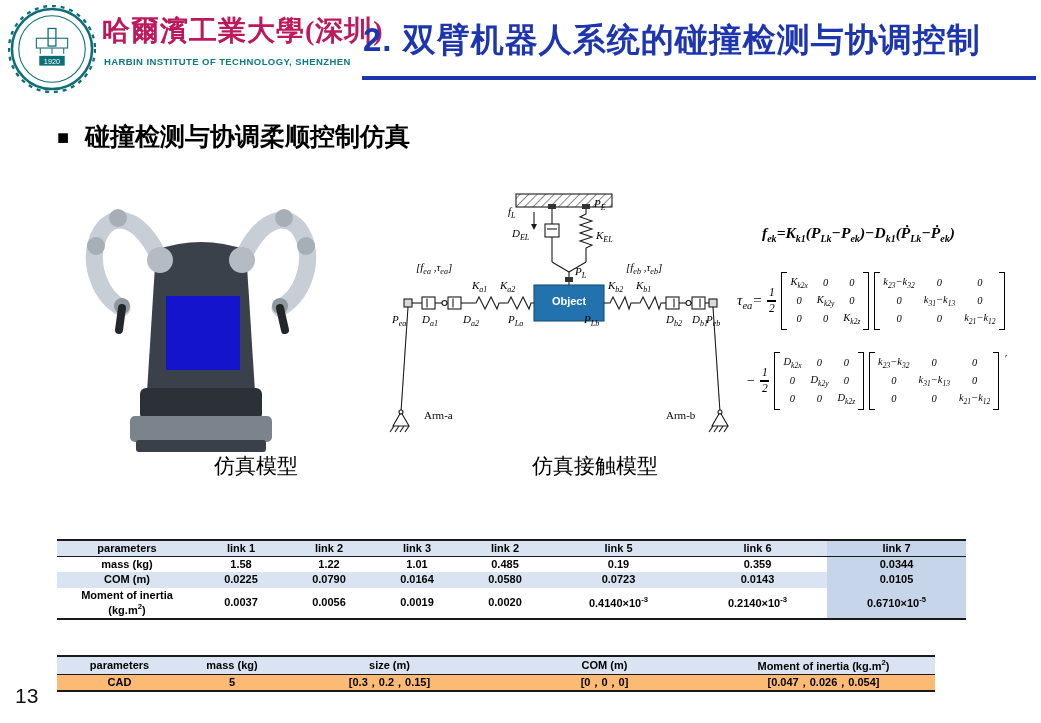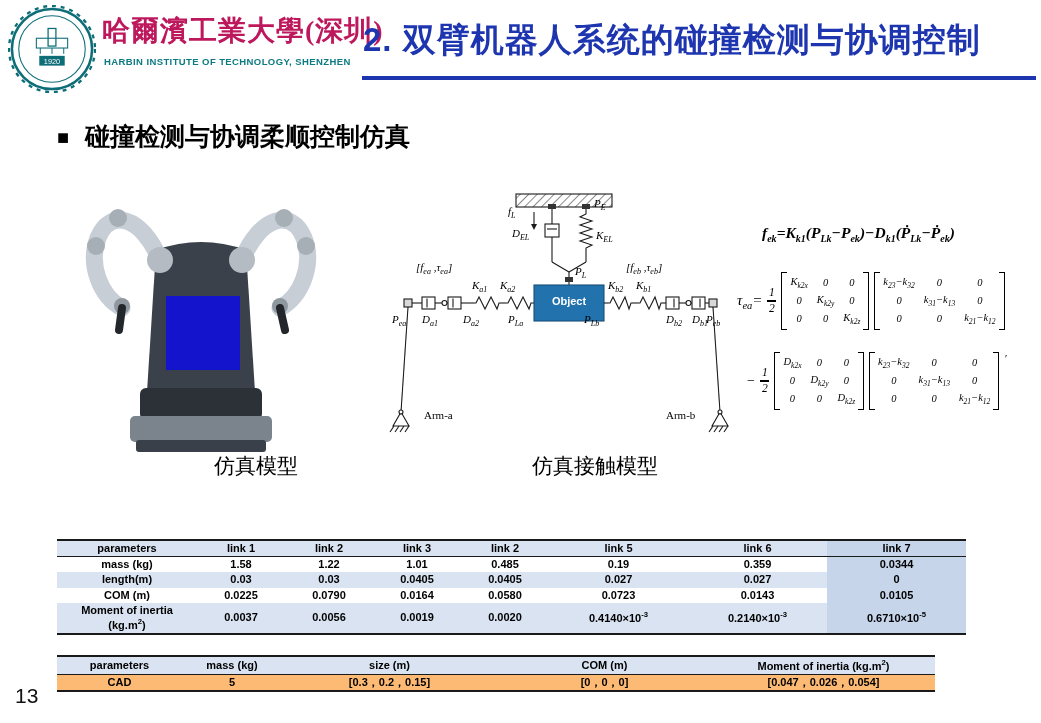--- a/index.html
+++ b/index.html
@@ -313,30 +313,20 @@
         <th>mass (kg)</th>
         <td>1.58</td>
         <td>1.22</td>
         <td>1.01</td>
         <td>0.485</td>
         <td>0.19</td>
         <td>0.359</td>
         <td>0.0344</td>
       </tr>
       <tr>
-        <th>length(m)</th>
-        <td>0.03</td>
-        <td>0.03</td>
-        <td>0.0405</td>
-        <td>0.0405</td>
-        <td>0.027</td>
-        <td>0.027</td>
-        <td>0</td>
-      </tr>
-      <tr>
         <th>COM (m)</th>
         <td>0.0225</td>
         <td>0.0790</td>
         <td>0.0164</td>
         <td>0.0580</td>
         <td>0.0723</td>
         <td>0.0143</td>
         <td>0.0105</td>
       </tr>
       <tr>

